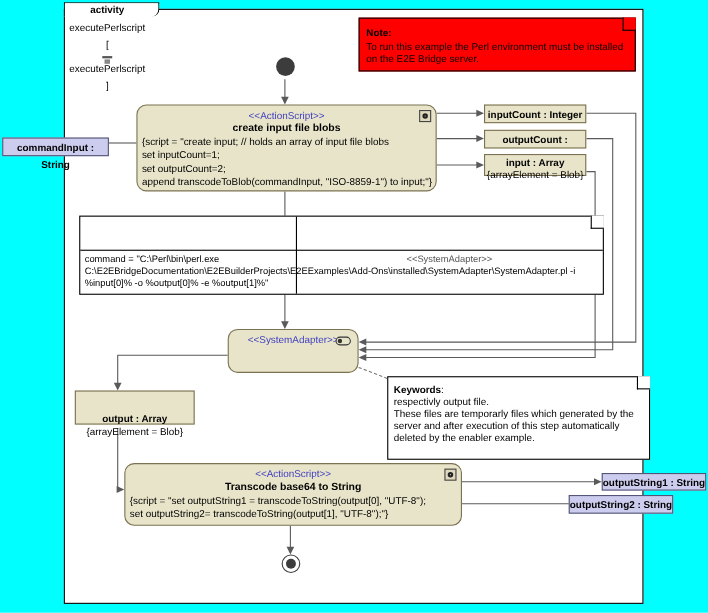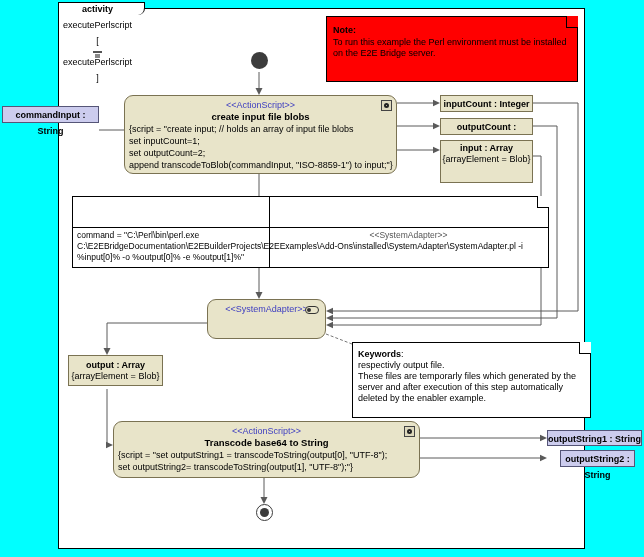--- a/index.html
+++ b/index.html
@@ -199,50 +199,50 @@
     <polygon points="547,458 540,454.8 540,461.2" fill="#5a5a5a" stroke="none"></polygon>
 
     <line x1="264" y1="478" x2="264" y2="501"></line>
     <polygon points="264,504 260.5,497 267.5,497" fill="#5a5a5a" stroke="none"></polygon>
 
     <line x1="99" y1="130" x2="124" y2="130"></line>
 
     <line x1="326" y1="334" x2="352" y2="344" class="thin" stroke-dasharray="3,2"></line>
   </svg>
 
-  <div class="node note-red" style="left:326px;top:16px;width:252px;height:66px;padding:8px 6px 0 6px;">
+  <div class="node note-red" style="left:326px;top:16px;width:252px;height:49px;padding:8px 6px 0 6px;">
     <div class="fold"></div>
     <div class="nb">Note:</div>
     <div>To run this example the Perl environment must be installed</div>
     <div>on the E2E Bridge server.</div>
   </div>
 
   <div class="startnode" style="left:251px;top:52px;"></div>
 
   <div class="node action" style="left:124px;top:95px;width:273px;height:79px;padding:4px 0 0 0;">
     <div class="gear"></div>
     <div class="stereo">&lt;&lt;ActionScript&gt;&gt;</div>
     <div class="aname">create input file blobs</div>
     <div class="abody">{script = "create input; // holds an array of input file blobs</div>
     <div class="abody">set inputCount=1;</div>
     <div class="abody">set outputCount=2;</div>
     <div class="abody">append transcodeToBlob(commandInput, "ISO-8859-1") to input;"}</div>
   </div>
 
-  <div class="node param" style="left:2px;top:106px;width:97px;height:17px;line-height:16px;">
+  <div class="node param" style="left:2px;top:125px;width:97px;height:17px;line-height:16px;">
     <span>commandInput : String</span>
   </div>
 
   <div class="node pin" style="left:440px;top:95px;width:93px;height:17px;line-height:16px;">
     <span class="t">inputCount : Integer</span>
   </div>
   <div class="node pin" style="left:440px;top:118px;width:93px;height:17px;line-height:16px;">
     <span class="t">outputCount : Integer</span>
   </div>
-  <div class="node pin" style="left:440px;top:140px;width:93px;height:43px;padding-top:2px;">
+  <div class="node pin" style="left:440px;top:140px;width:93px;height:20px;padding-top:2px;">
     <div class="t">input : Array</div>
     <div class="s">{arrayElement = Blob}</div>
   </div>
 
   <div class="sysnote" style="left:72px;top:196px;width:477px;height:72px;">
     <div class="fold" style="position:absolute;right:-1px;top:-1px;width:11px;height:11px;background:#fff;border-left:1px solid #000;border-bottom:1px solid #000;"></div>
     <div class="divider"></div>
     <div class="vdiv"></div>
     <div class="stereo2">&lt;&lt;SystemAdapter&gt;&gt;</div>
     <div class="cmd" style="top:33px;">command = "C:\Perl\bin\perl.exe</div>
@@ -259,35 +259,35 @@
     <div class="fold"></div>
     <div>
       <span class="nb">Keywords</span><span>:</span>
     </div>
     <div>respectivly output file.</div>
     <div>These files are temporarly files which generated by the</div>
     <div>server and after execution of this step automatically</div>
     <div>deleted by the enabler example.</div>
   </div>
 
-  <div class="node pin" style="left:68px;top:355px;width:95px;height:31px;padding-top:4px;">
+  <div class="node pin" style="left:68px;top:355px;width:109px;height:31px;padding-top:20px;">
     <div class="t">output : Array</div>
     <div class="s">{arrayElement = Blob}</div>
   </div>
 
   <div class="node action" style="left:113px;top:421px;width:307px;height:57px;padding-top:4px;">
     <div class="gear"></div>
     <div class="stereo">&lt;&lt;ActionScript&gt;&gt;</div>
     <div class="aname">Transcode base64 to String</div>
     <div class="abody">{script = "set outputString1 = transcodeToString(output[0], "UTF-8");</div>
     <div class="abody">set outputString2= transcodeToString(output[1], "UTF-8");"}</div>
   </div>
 
   <div class="node param" style="left:547px;top:430px;width:95px;height:16px;line-height:16px;">
     <span>outputString1 : String</span>
   </div>
-  <div class="node param" style="left:560px;top:450px;width:75px;height:17px;line-height:16px;">
+  <div class="node param" style="left:517px;top:450px;width:95px;height:17px;line-height:16px;">
     <span>outputString2 : String</span>
   </div>
 
   <div class="endnode" style="left:256px;top:504px;"></div>
 
 </div>
 
 </body></html>

